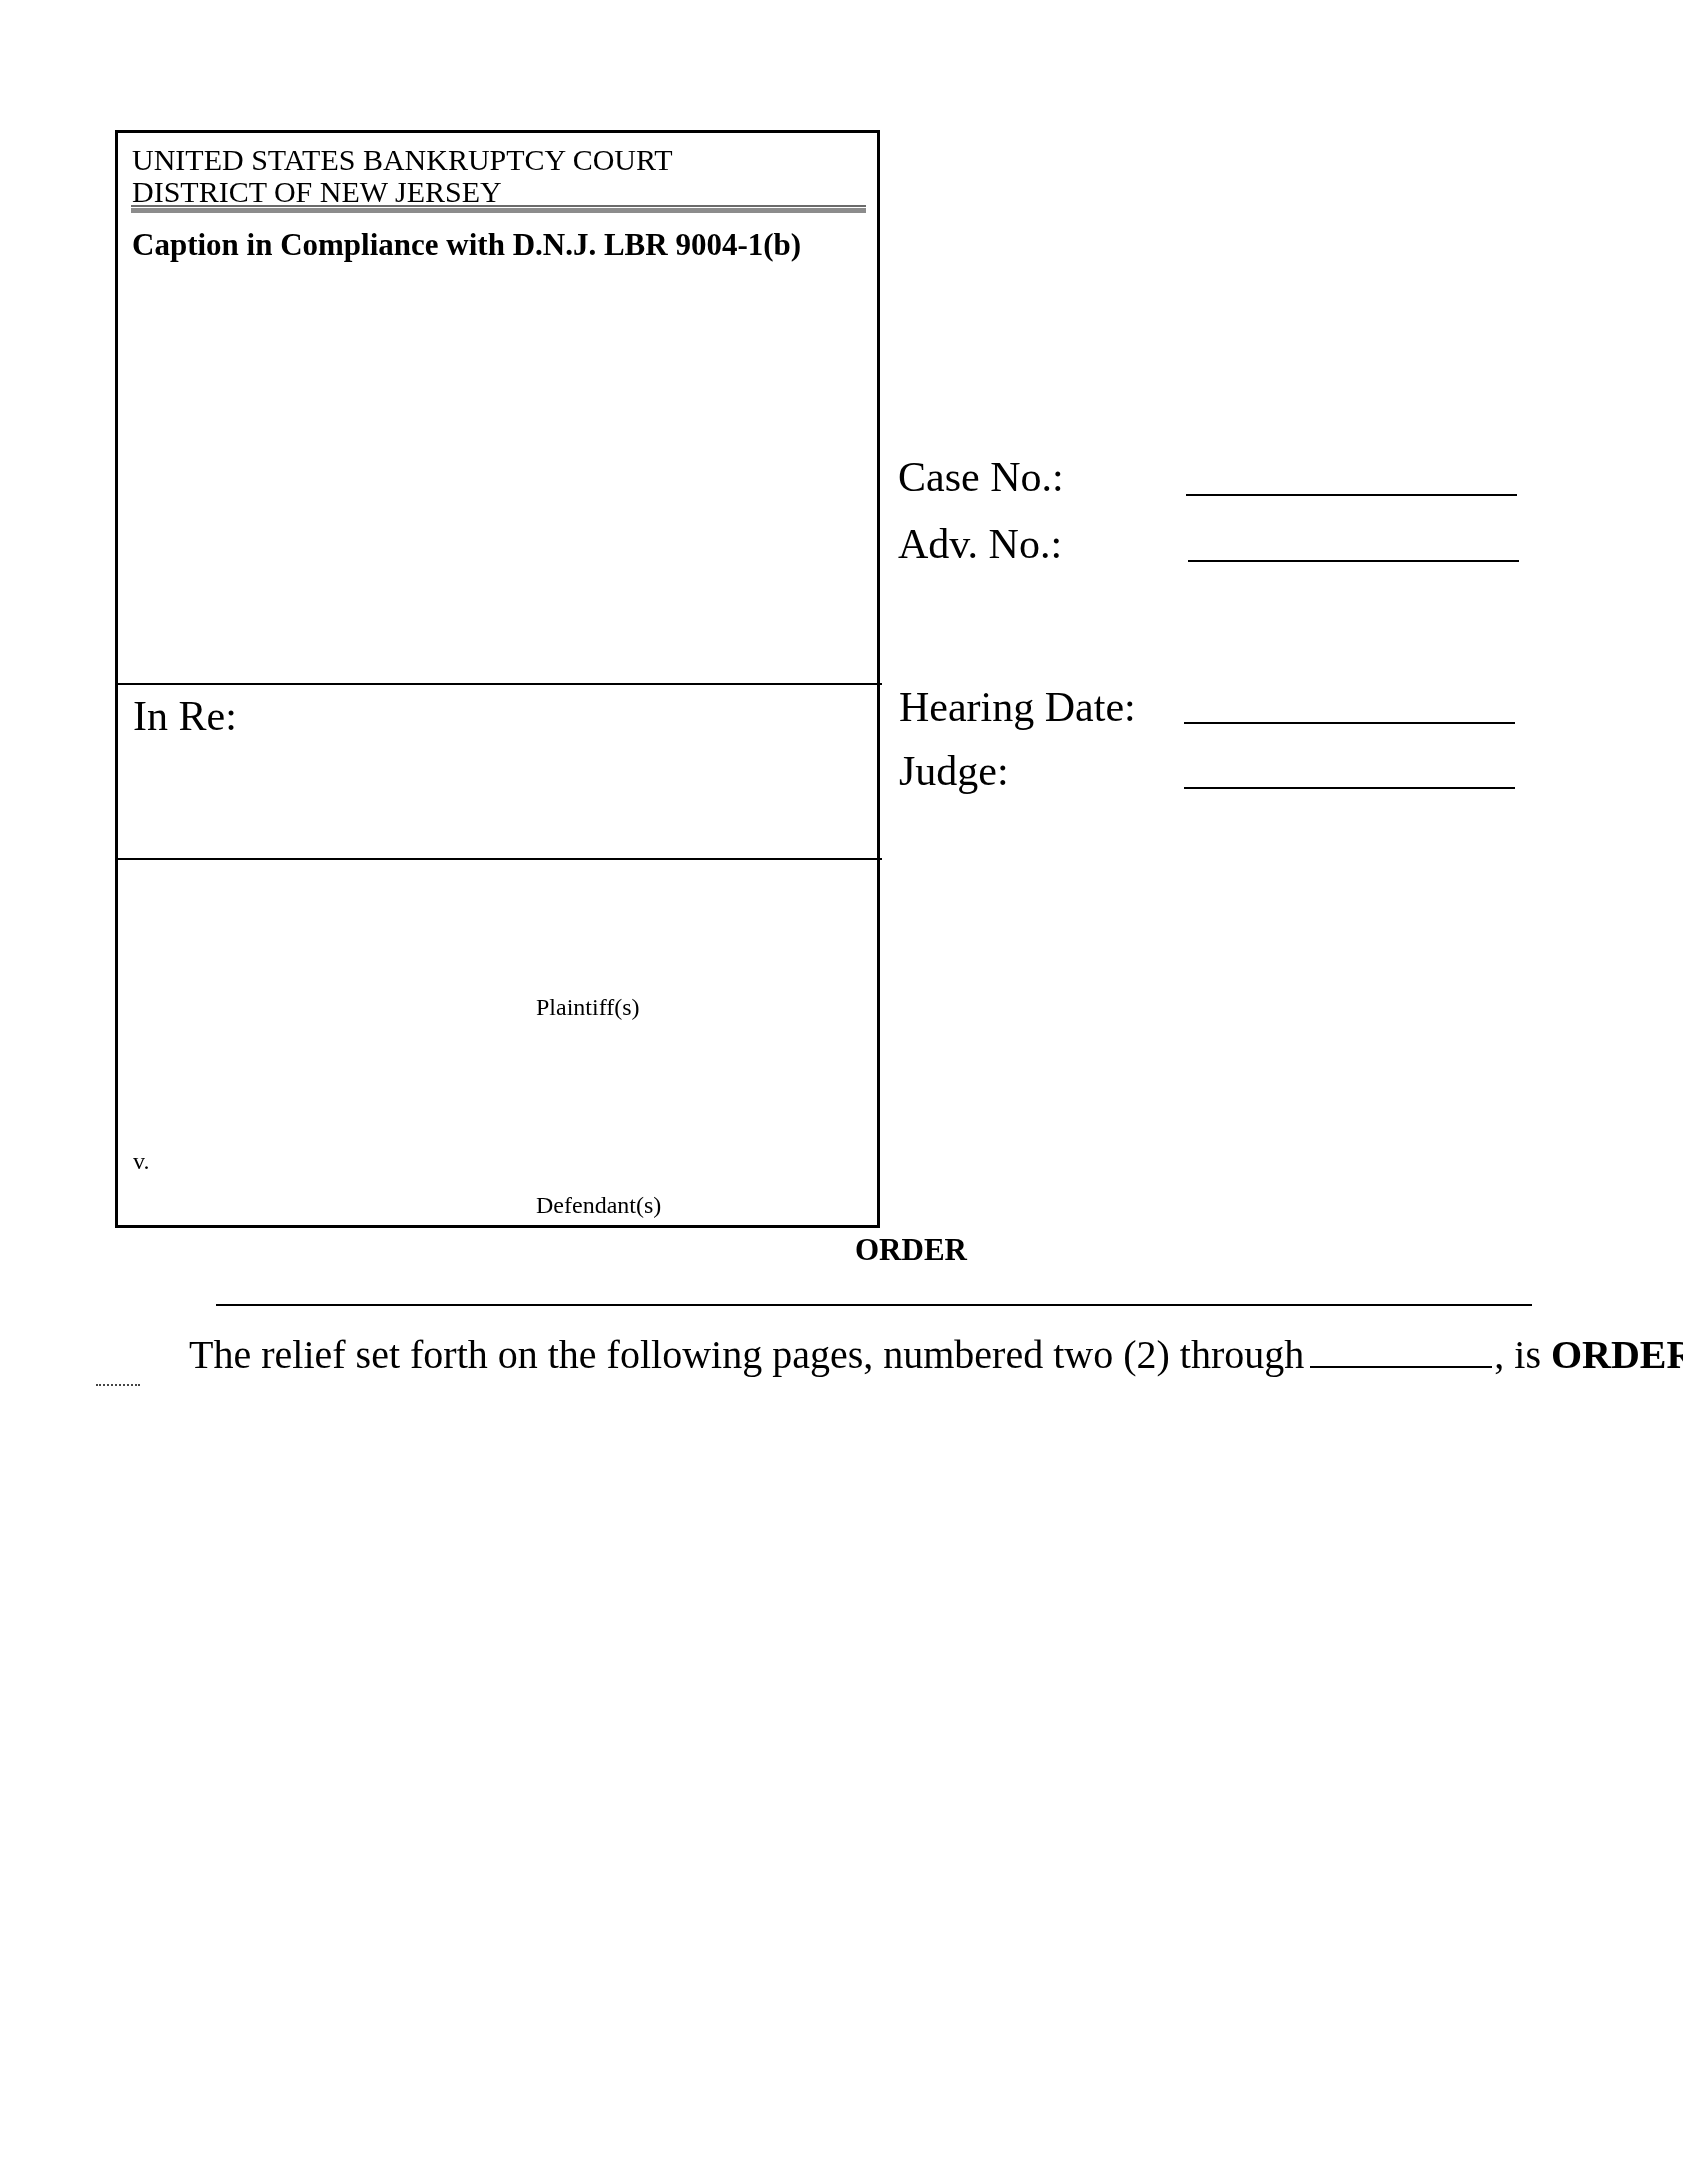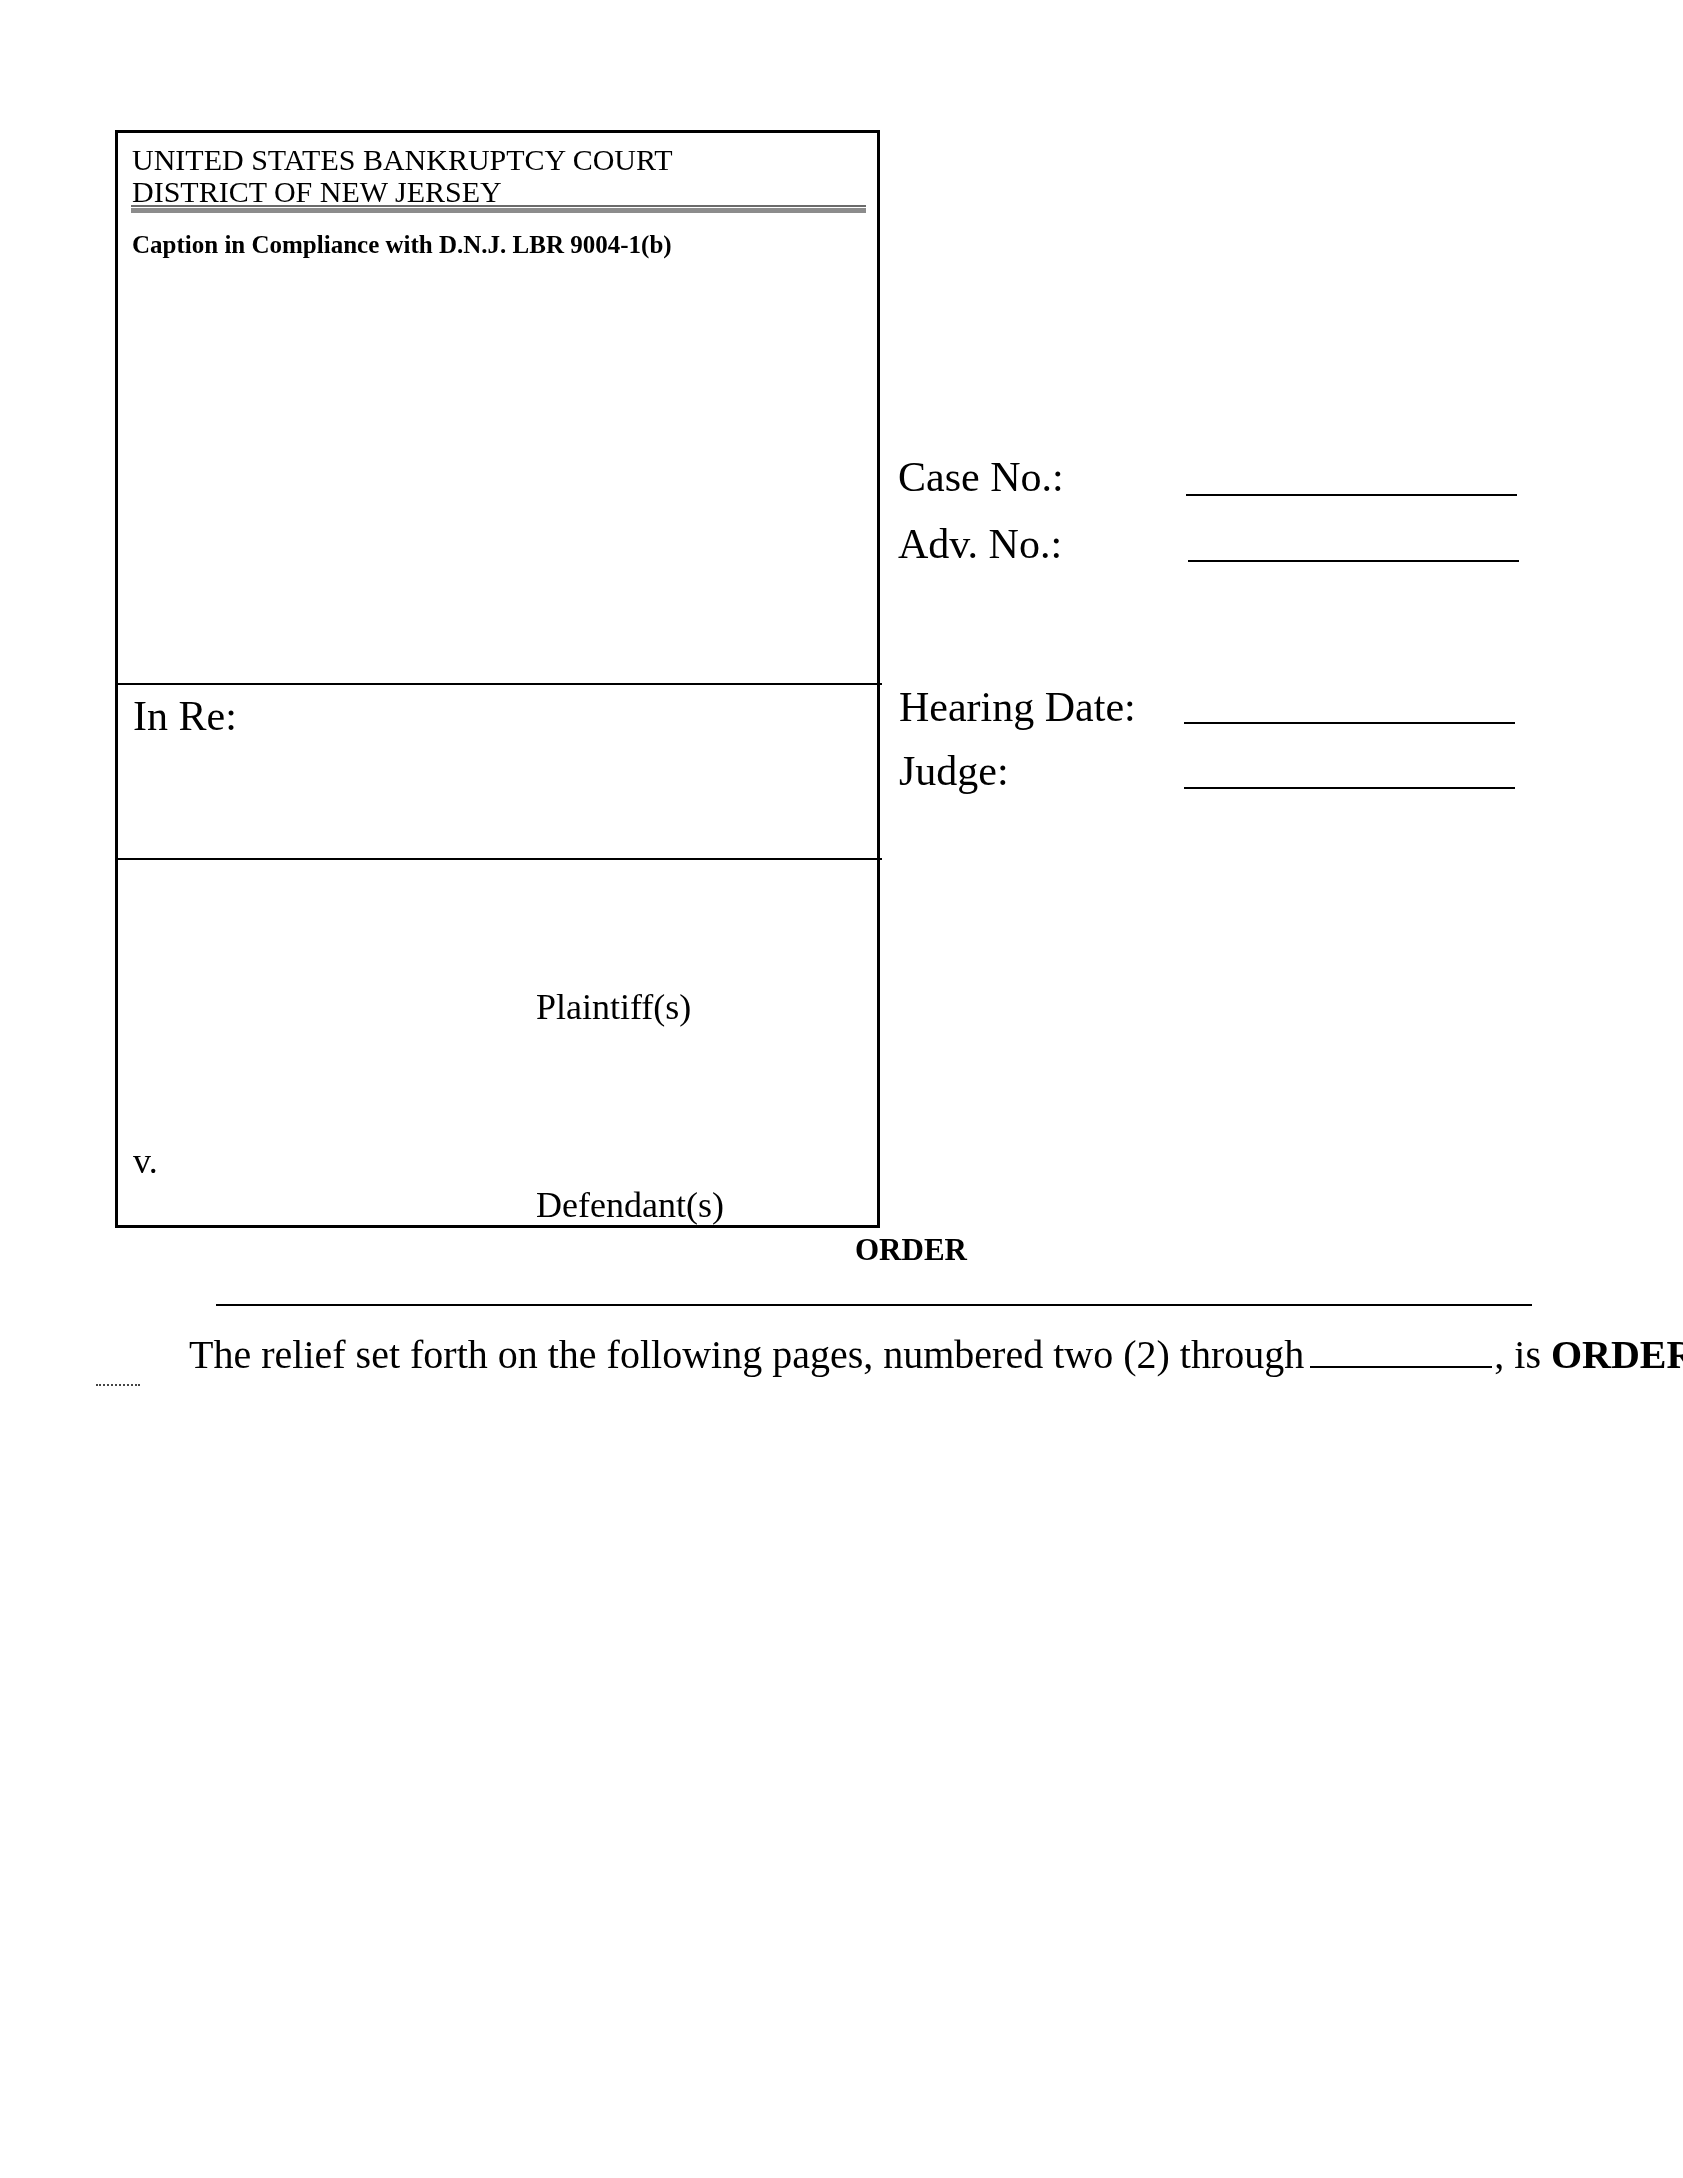--- a/index.html
+++ b/index.html
@@ -10,24 +10,24 @@
   
   .caption-box { position: absolute; left: 115px; top: 130px; width: 765px; height: 1098px;
                  border: 3px solid #000; box-sizing: border-box; }
   .divider { position: absolute; left: 115px; width: 767px; height: 0; border-top: 2px solid #000; }
 
   .court-line { font-size: 30px; line-height: 30px; }
   .court-line.underlined { text-decoration: underline; text-decoration-thickness: 1px; text-underline-offset: 3px; }
   .double-rule { position: absolute; left: 131px; top: 205px; width: 735px; height: 8px; }
   .double-rule .r1 { position: absolute; left: 0; top: 0; width: 100%; height: 2px; background: #6b6b6b; }
   .double-rule .r2 { position: absolute; left: 0; top: 3px; width: 100%; height: 5px; background: #8c8c8c; }
-  .caption-note { font-size: 25px; font-weight: bold; line-height: 26px; }
+  .caption-note { font-size: 31px; font-weight: bold; line-height: 26px; }
 
   .label-lg { font-size: 42px; line-height: 32px; }
-  .label-md { font-size: 36px; line-height: 28px; }
+  .label-md { font-size: 24px; line-height: 28px; }
 
   .blank-line { position: absolute; height: 0; border-top: 2px solid #000; }
 
   .order-title { font-size: 31px; font-weight: bold; line-height: 31px; margin-left: 39px; }
   .main-rule { position: absolute; left: 216px; top: 1304px; width: 1316px; height: 0; border-top: 2px solid #000; }
 
   .body-text { font-size: 40px; line-height: 32px; }
   .body-text .blank { display: inline-block; width: 182px; border-bottom: 2px solid #000; height: 26px; vertical-align: baseline; margin: 0 2px 0 6px; }
   .body-text b { font-weight: bold; }
 

